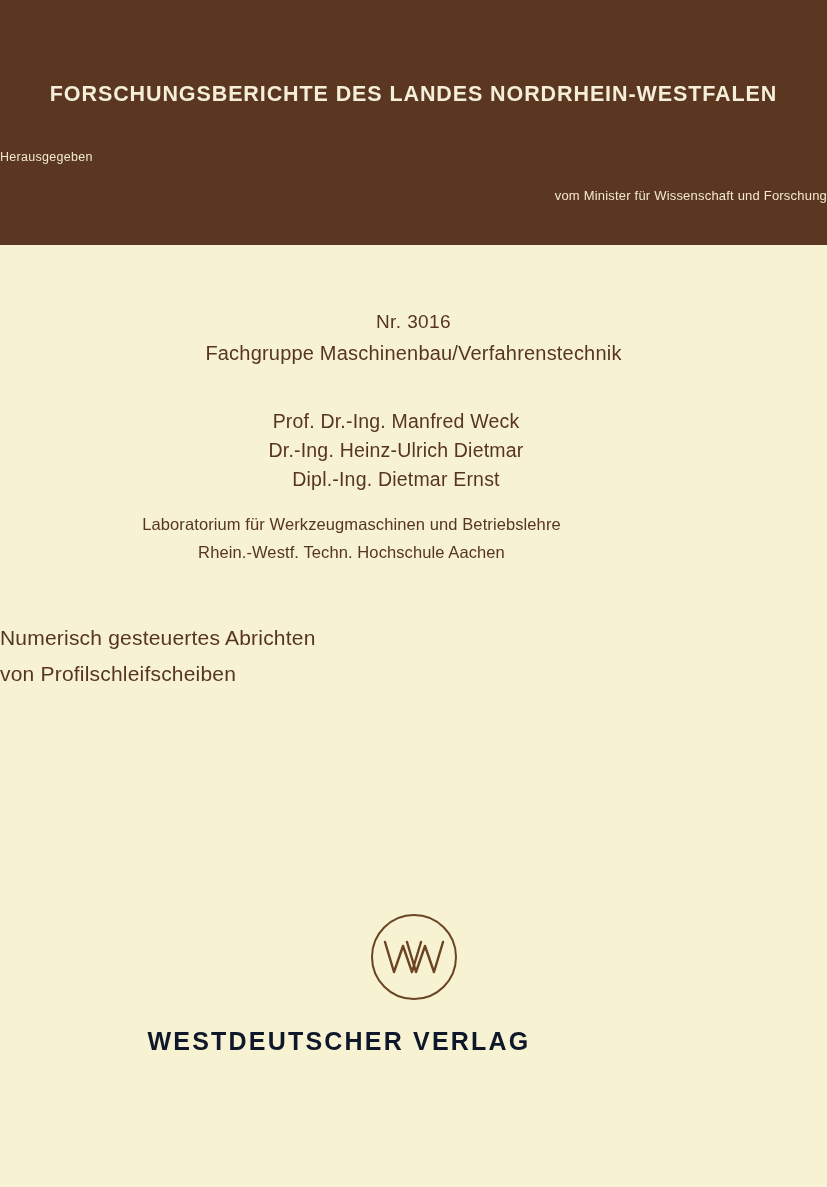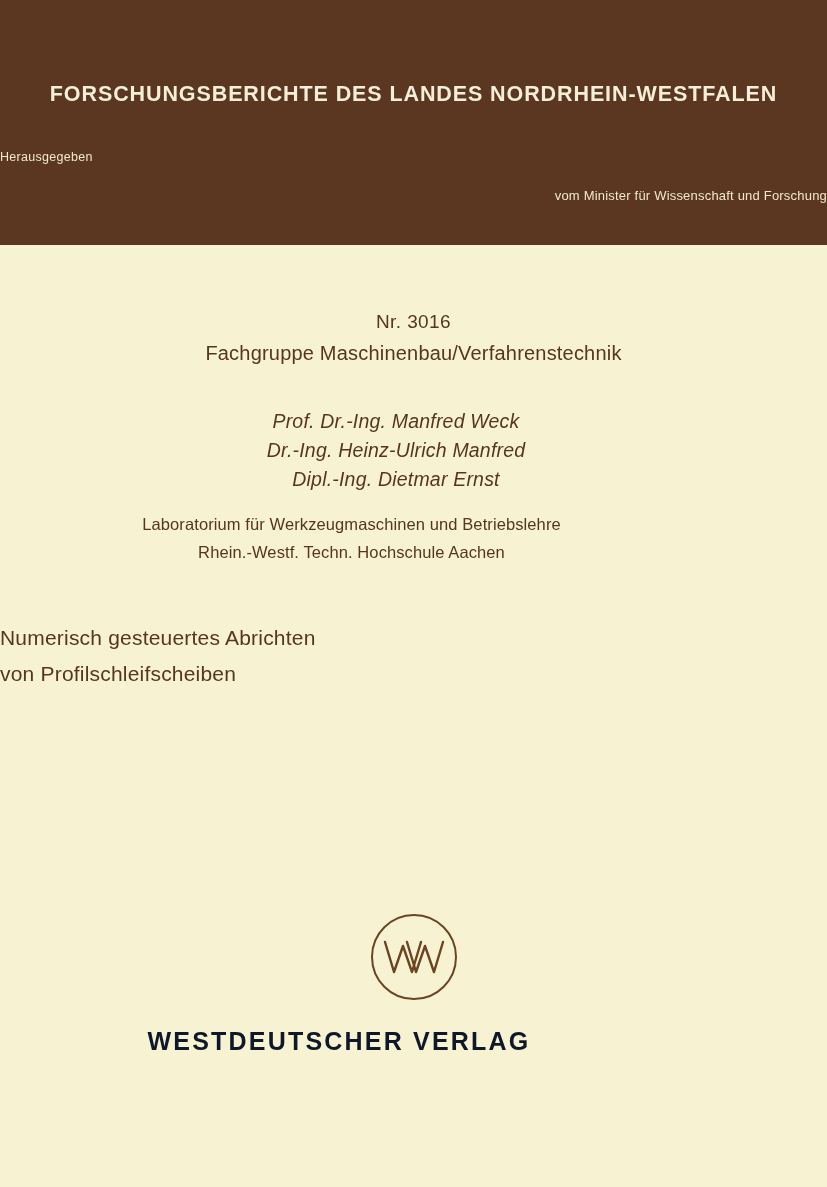--- a/index.html
+++ b/index.html
@@ -90,21 +90,20 @@
     text-align: center;
     font-size: 20px;
     letter-spacing: 0.2px;
   }
   .authors {
     position: absolute;
     top: 162px;
     left: 0;
     width: 792px;
     text-align: center;
-    font-style: italic;
   }
   .authors div {
     font-size: 19.5px;
     line-height: 29px;
     letter-spacing: 0.2px;
   }
   .affiliation {
     position: absolute;
     top: 265px;
     left: 0;
@@ -174,21 +173,21 @@
     <div class="banner-sub2">vom Minister für Wissenschaft und Forschung</div>
   </div>
 
   <div class="body-area">
 
     <div class="series-no">Nr. 3016</div>
     <div class="series-group">Fachgruppe Maschinenbau/Verfahrenstechnik</div>
 
     <div class="authors">
       <div>Prof. Dr.-Ing. Manfred Weck</div>
-      <div>Dr.-Ing. Heinz-Ulrich Manfred</div>
+      <div>Dr.-Ing. Heinz-Ulrich Dietmar</div>
       <div>Dipl.-Ing. Dietmar Ernst</div>
     </div>
 
     <div class="affiliation">
       <div>Laboratorium für Werkzeugmaschinen und Betriebslehre</div>
       <div>Rhein.-Westf. Techn. Hochschule Aachen</div>
     </div>
 
     <div class="doc-title">
       <div>Numerisch gesteuertes Abrichten</div>

